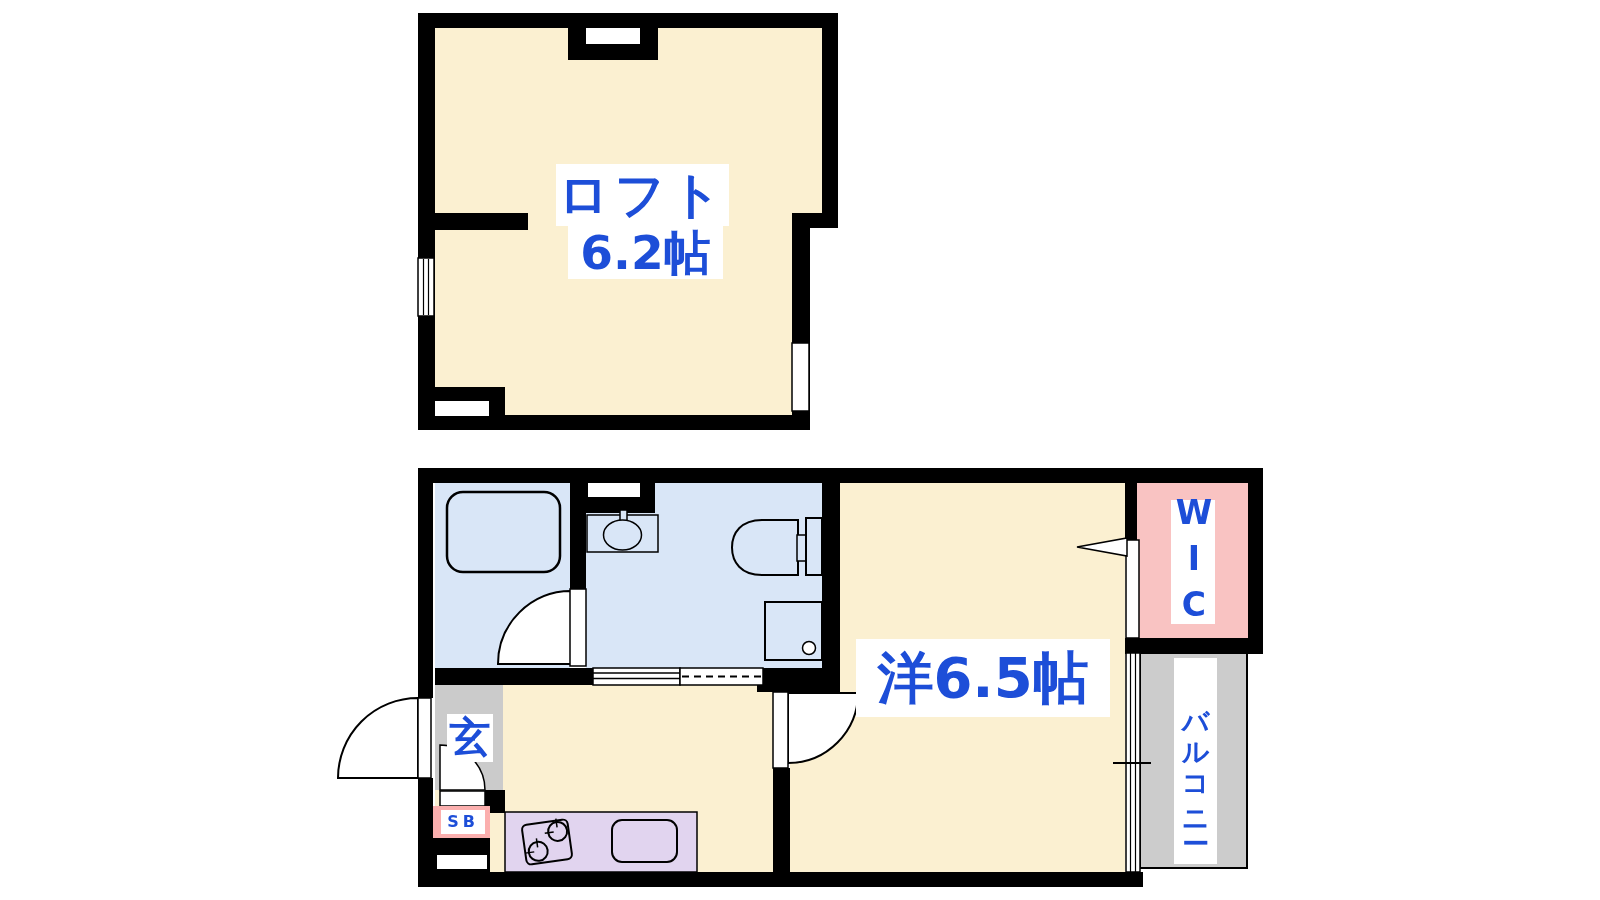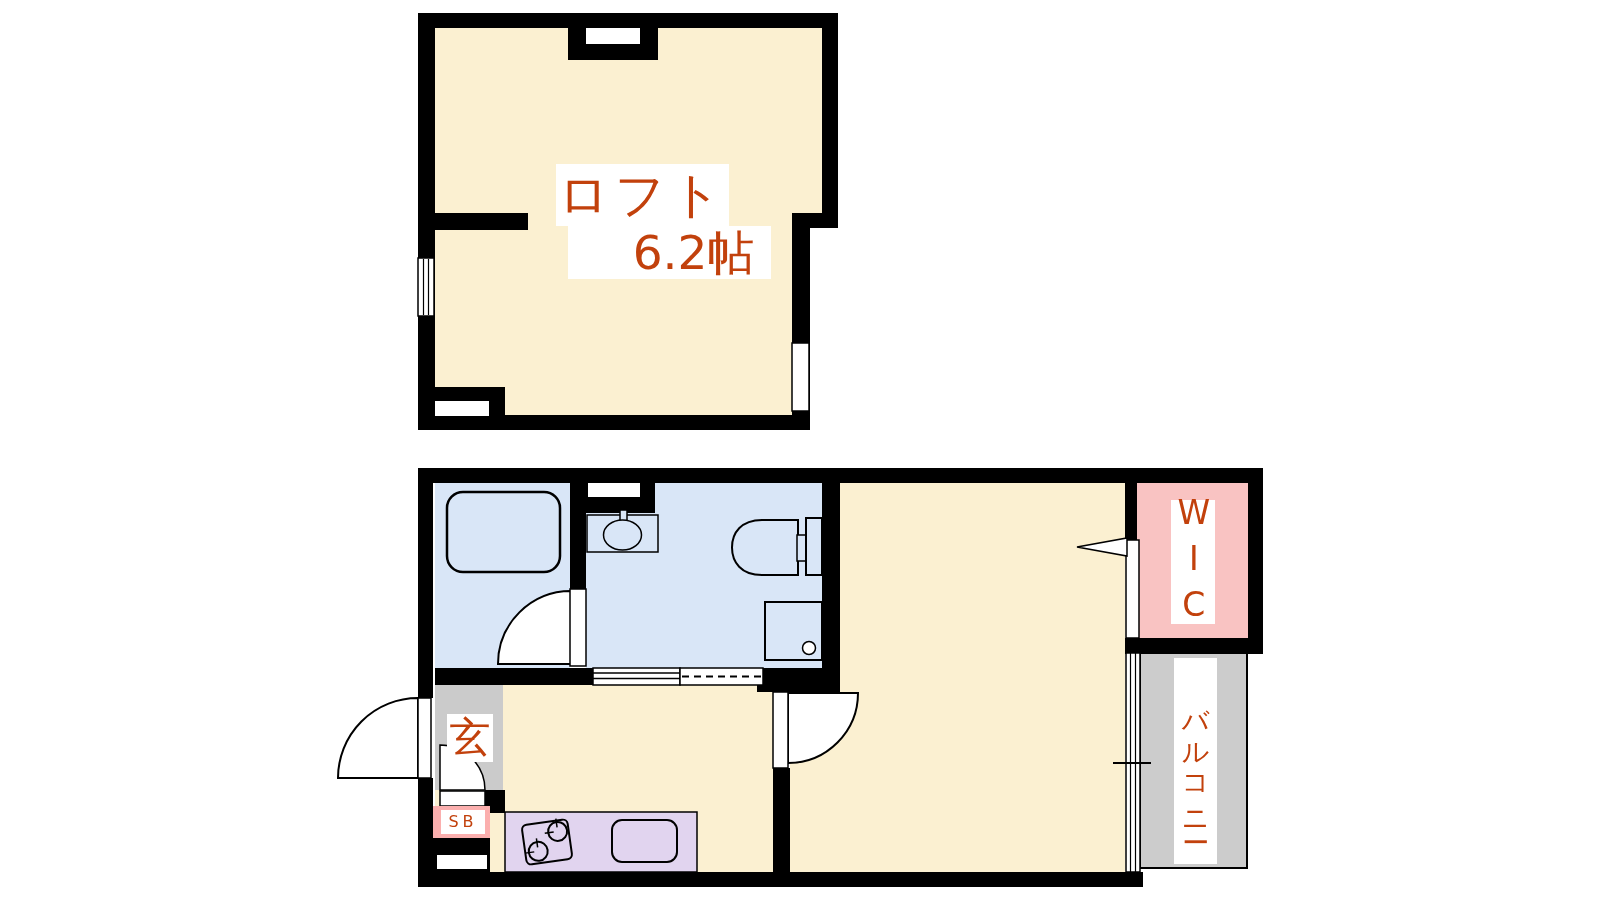--- a/index.html
+++ b/index.html
@@ -16,26 +16,26 @@
   .f-cream {fill:var(--c-room_cream,#FBF0D1);}
   .f-blue  {fill:var(--c-wet_blue,#D9E6F7);}
   .f-pink  {fill:var(--c-wic_pink,#F9C3C2);}
   .f-sbpink{fill:var(--c-sb_pink,#FBAFAE);}
   .f-purple{fill:var(--c-kitchen_purple,#E1D4EF);}
   .f-gray  {fill:var(--c-entry_gray,#CBCBCB);}
   .f-bgray {fill:var(--c-balcony_gray,#CCCCCC);}
   .f-white {fill:#fff;}
   .sk{stroke:#000;}
   .label{
-    position:absolute;background:#fff;color:#c2410c;
+    position:absolute;background:#fff;color:#1d4ed8;
     display:flex;align-items:center;justify-content:center;
-    font-weight:normal;line-height:1.05;white-space:nowrap;z-index:5;
+    font-weight:bold;line-height:1.05;white-space:nowrap;z-index:5;
   }
   .lbl-loft-name {left:556px;top:164px;width:173px;height:62px;font-size:50px;letter-spacing:5px;}
-  .lbl-loft-size {left:568px;top:226px;width:155px;height:53px;font-size:47px;padding-left:48px;}
+  .lbl-loft-size {left:568px;top:226px;width:155px;height:53px;font-size:47px;}
   .lbl-room      {left:856px;top:639px;width:254px;height:78px;font-size:56px;}
   .lbl-genkan    {left:447px;top:714px;width:46px;height:48px;font-size:41px;}
   .lbl-sb        {left:441px;top:810px;width:44px;height:24px;font-size:16px;letter-spacing:4px;}
   .lbl-wic{
     left:1171px;top:500px;width:44px;height:124px;font-size:33px;
     writing-mode:vertical-rl;text-orientation:upright;letter-spacing:7px;
   }
   .lbl-balcony{
     left:1174px;top:658px;width:43px;height:206px;font-size:27px;
     writing-mode:vertical-rl;letter-spacing:4px;
@@ -148,17 +148,18 @@
         <circle class="f-purple sk" cx="537" cy="850" r="9.5" stroke-width="2"></circle>
         <line class="sk" x1="537" y1="837" x2="537" y2="846" stroke-width="1.5"></line>
         <line class="sk" x1="524" y1="850" x2="533" y2="850" stroke-width="1.5"></line>
       </g>
       <rect class="f-purple sk" x="612" y="820" width="65" height="42" rx="10" stroke-width="2"></rect>
     </g>
   </svg>
 
   <div class="label lbl-loft-name">ロフト</div>
   <div class="label lbl-loft-size">6.2帖</div>
+  <div class="label lbl-room">洋6.5帖</div>
   <div class="label lbl-genkan">玄</div>
   <div class="label lbl-sb">SB</div>
   <div class="label lbl-wic">WIC</div>
   <div class="label lbl-balcony">バルコニー</div>
 </div>
 
 </body></html>

